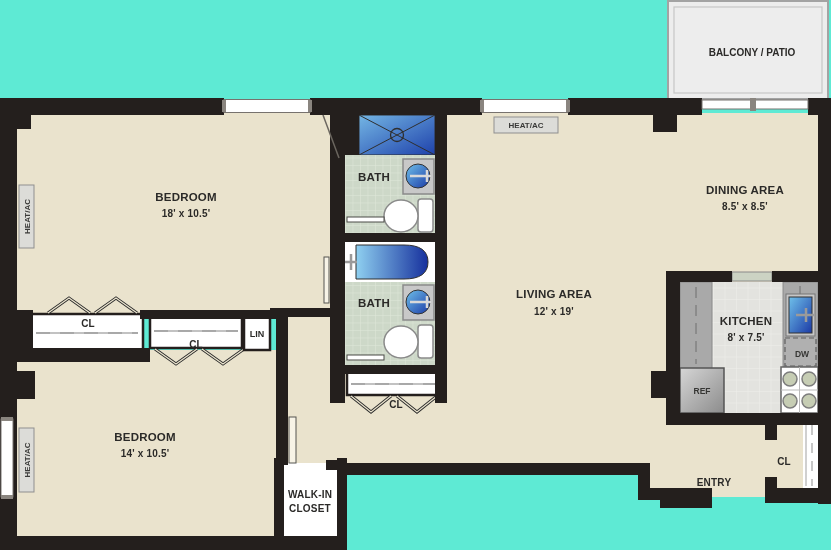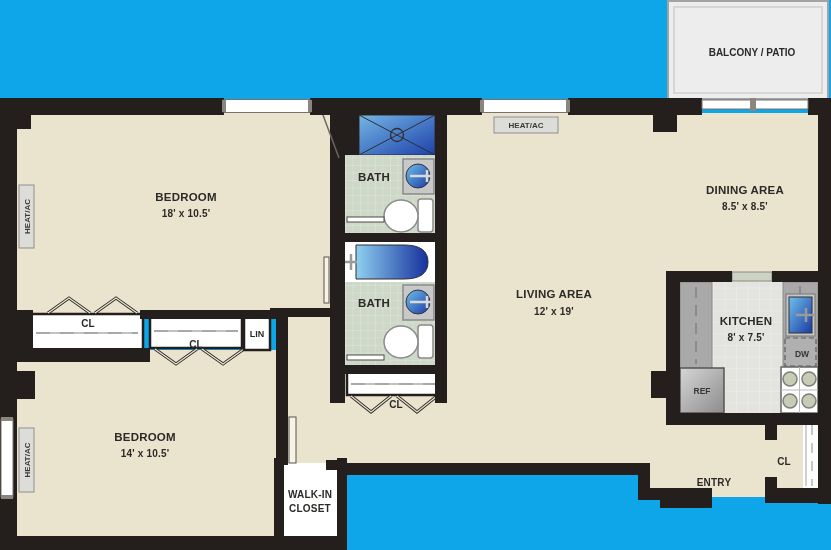--- a/index.html
+++ b/index.html
@@ -1,16 +1,16 @@
 <!DOCTYPE html>
 <html><head>
 <meta charset="utf-8">
 <style>
   html,body{margin:0;padding:0;background:#ffffff;}
-  .stage{position:relative;width:831px;height:550px;background:#0ea5e9;overflow:hidden;
+  .stage{position:relative;width:831px;height:550px;background:#5eead4;overflow:hidden;
          font-family:"Liberation Sans",sans-serif;}
   svg{display:block;}
   .wall{fill:#241f1d;}
   .floor{fill:#eae3cd;}
   .whitebox{fill:#ffffff;}
   .balcony{fill:#ededed;stroke:#a3a3a3;stroke-width:2;}
   .balcony-inner{fill:none;stroke:#c6c6c6;stroke-width:1.2;}
   .room-label{font-size:11.5px;font-weight:700;fill:#2b2a28;text-anchor:middle;letter-spacing:.2px;}
   .room-dims{font-size:10px;font-weight:700;fill:#2b2a28;text-anchor:middle;letter-spacing:.2px;}
   .small-label{font-size:10px;font-weight:700;fill:#2b2a28;text-anchor:middle;}

